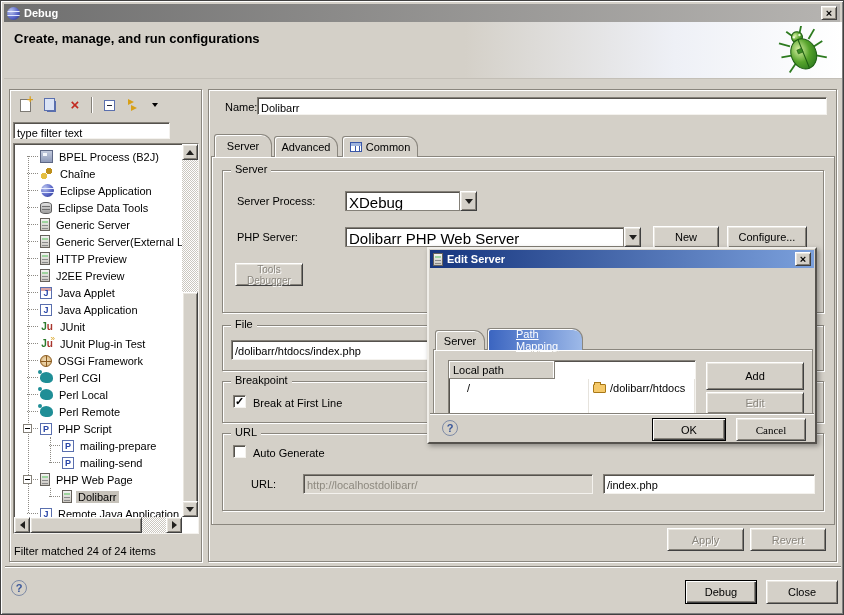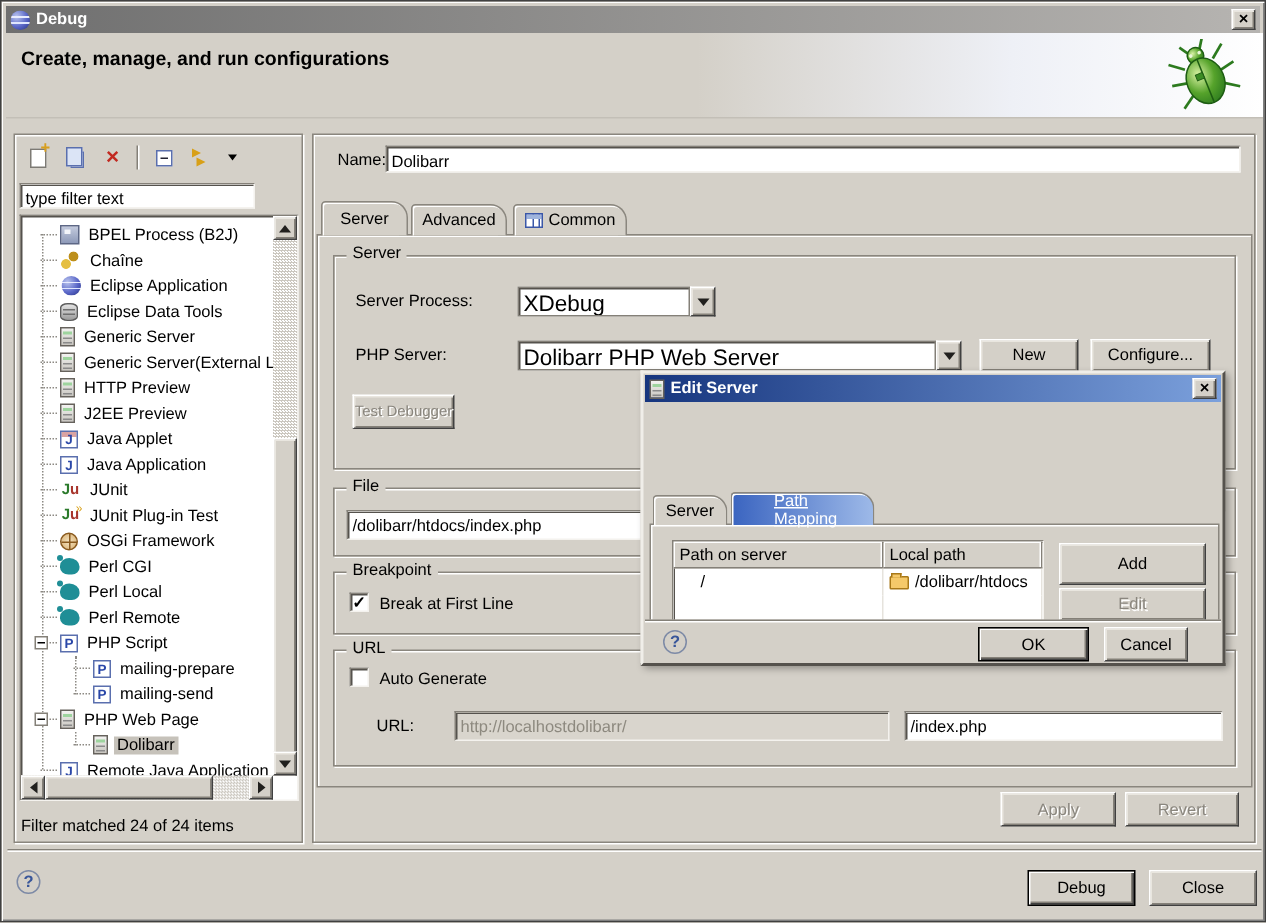--- a/index.html
+++ b/index.html
@@ -376,21 +376,21 @@
         <span class="txt abs" style="left:14px; top:60px;">PHP Server:</span>
         <div class="combo" style="left:122px; top:56px; width:296px; height:20px;">
           <span class="cfield">Dolibarr PHP Web Server</span>
           <span class="cbtn btn">
               <span class="tri-down"></span>
             </span>
         </div>
         <div class="btn abs" style="left:430px; top:55px; width:66px; height:22px;">New</div>
         <div class="btn abs" style="left:504px; top:55px; width:80px; height:22px;">Configure...</div>
 
-        <div class="btn disabled abs" style="left:12px; top:92px; width:68px; height:23px; font-size:10px;">Test Debugger</div>
+        <div class="btn disabled abs" style="left:12px; top:92px; width:68px; height:23px; font-size:10px;">Tools Debugger</div>
       </div>
 
       <div class="grp" style="left:10px; top:168px; width:602px; height:46px;">
         <span class="gtitle">File</span>
         <div class="sunken abs" style="left:8px; top:14px; width:586px; height:20px;">
           <input class="field" value="/dolibarr/htdocs/index.php" style="">
         </div>
       </div>
 
       <div class="grp" style="left:10px; top:224px; width:602px; height:42px;">
@@ -433,21 +433,20 @@
     <div class="tab inactive" style="left:6px; top:81px; width:50px; height:20px;">
       <span class="tabtxt">Server</span>
     </div>
     <div class="tab dtab-sel" style="left:58px; top:79px; width:96px; height:22px;padding-left:28px;">
       <span class="tabtxt">Path Mapping</span>
     </div>
 
     <div class="pane" style="left:4px; top:100px; width:380px; height:72px; overflow:hidden;">
       <div class="ptable" style="left:14px; top:10px; width:248px; height:70px;">
         <div class="prow phead">
-          <div class="pcell" style="width:140px;">Path on server</div>
           <div class="pcell" style="width:106px;">Local path</div>
         </div>
         <div class="prow pbody">
           <div class="pcell" style="width:140px; padding-left:18px;">/</div>
           <div class="pcell" style="width:106px;">
             <span class="folder-icon"></span>
             <span>/dolibarr/htdocs</span>
           </div>
         </div>
         <div class="prow pbody">
@@ -455,17 +454,17 @@
             <div class="pcell" style="width:106px;"></div>
         </div>
       </div>
       <div class="btn abs" style="left:272px; top:12px; width:98px; height:28px;">Add</div>
       <div class="btn disabled abs" style="left:272px; top:42px; width:98px; height:22px;">Edit</div>
     </div>
 
     <div class="abs" style="left:1px; top:164px; width:384px; height:29px; background:#d4d0c8; border-top:1px solid #848078; box-shadow: inset 0 1px 0 #fff; z-index:5;">
       <div class="help-circle abs" style="left:12px; top:6px;">?</div>
       <div class="btn default abs" style="left:222px; top:4px; width:74px; height:23px;">OK</div>
-      <div class="btn abs" style="left:306px; top:4px; width:56px; height:23px;">Cancel</div>
+      <div class="btn abs" style="left:306px; top:4px; width:70px; height:23px;font-family:Liberation Serif, serif;">Cancel</div>
     </div>
   </div>
 
 </div>
 
 </body></html>

